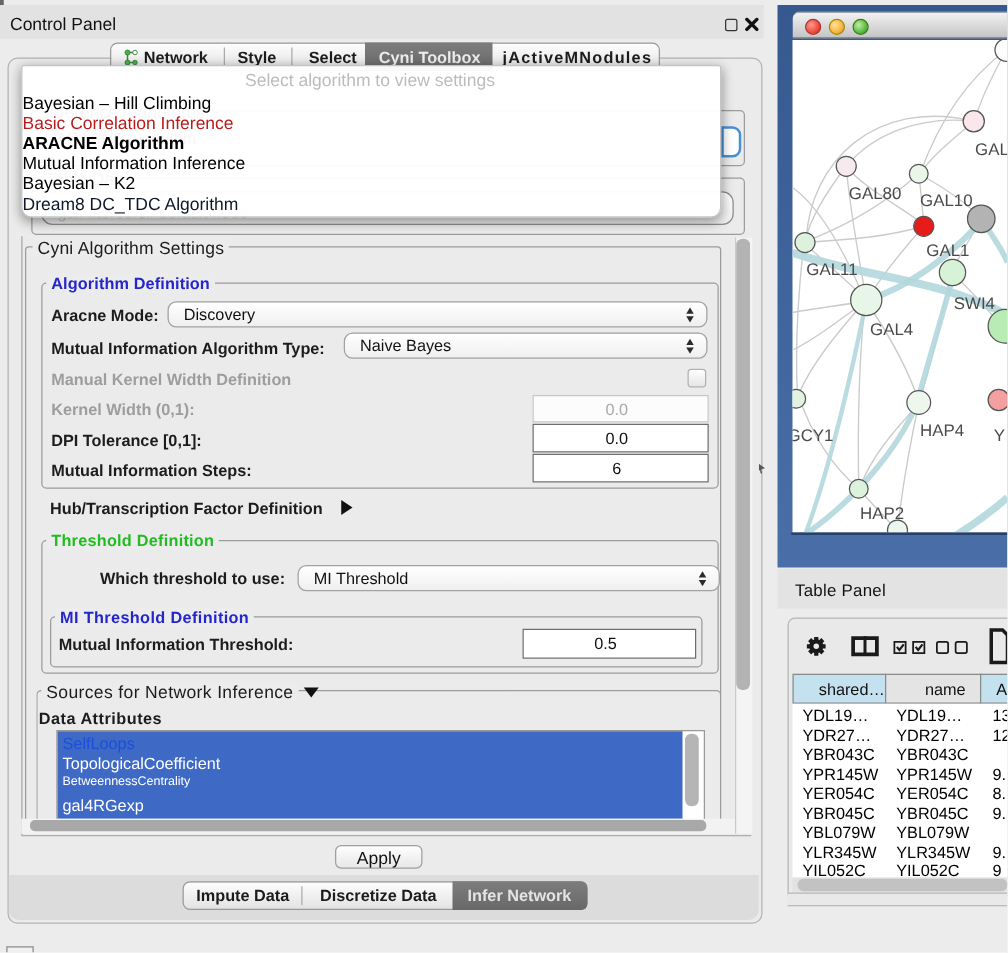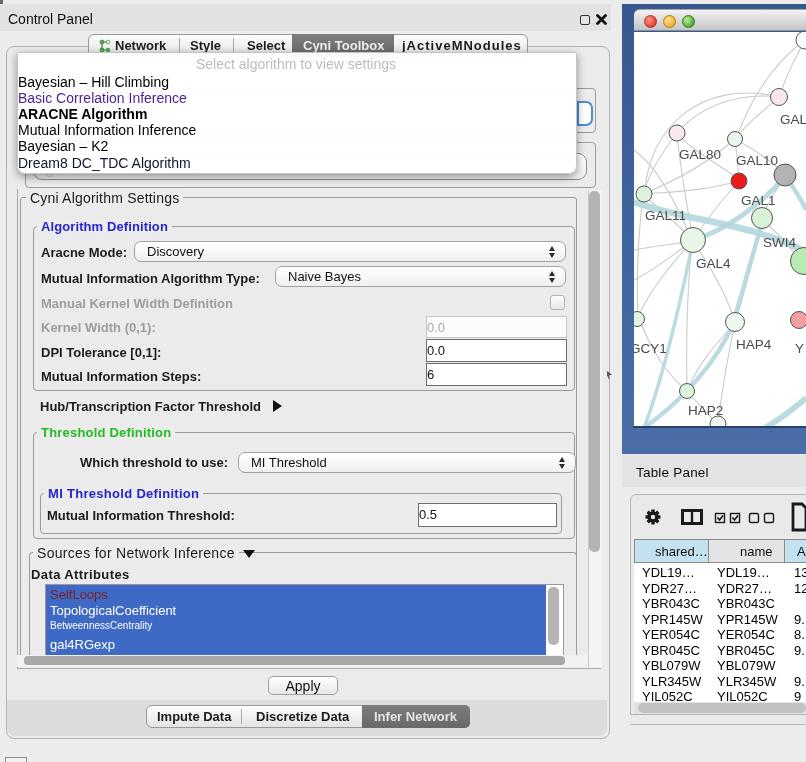--- a/index.html
+++ b/index.html
@@ -9,21 +9,21 @@
   .dis{color:#9d9d9d}
   .group{position:absolute;border:1px solid #9c9c9c;border-radius:4px}
   .gtitle{position:absolute;background:#ececec;padding:0 4px;font-size:13px;white-space:nowrap}
   .combo{position:absolute;border:1px solid #a2a2a2;border-radius:7px;
          background:linear-gradient(#ffffff,#efefef);box-sizing:border-box}
   .combo .ct{position:absolute;left:12px;top:2px;font-size:13px;color:#111;white-space:nowrap}
   .spin{position:absolute;right:9px;top:50%;width:7px;height:14px;margin-top:-7px}
   .spin:before,.spin:after{content:"";position:absolute;left:0;border-left:3.5px solid transparent;border-right:3.5px solid transparent}
   .spin:before{top:1px;border-bottom:5px solid #2b2b2b}
   .spin:after{bottom:1px;border-top:5px solid #2b2b2b}
-  .field{position:absolute;background:#fff;font-size:13px;color:#111;text-align:left;
+  .field{position:absolute;background:#fff;font-size:13px;color:#111;text-align:center;
          box-sizing:border-box;padding:3px 6px 0 0}
 </style></head>
 <body>
 <div id="root">
 
   <div class="abs" style="left:0;top:0;width:3px;height:5px;background:#666"></div>
 
   <div class="abs" style="left:0;top:4px;width:611px;height:27px;background:#e2e2e2"></div>
   <div class="abs" style="left:8px;top:11px;font-size:14px;color:#111">Control Panel</div>
   <div class="abs" style="left:580px;top:15px;width:8px;height:8px;border:1.5px solid #333;border-radius:2px"></div>
@@ -60,21 +60,21 @@
   <div class="group" style="left:25px;top:142px;width:569px;height:44px"></div>
   <div class="abs" style="left:33px;top:135px;font-size:14px;color:#333;background:#ebebeb;padding:0 3px">Table Data</div>
   <div class="combo" style="left:33px;top:153px;width:554px;height:27px;border-radius:9px;border-color:#8f8f8f">
      <span class="ct" style="color:#c9c9c9;top:8px">galFiltered.sif default node</span>
   </div>
 
   <div class="abs" style="left:17px;top:52px;width:558px;height:120px;background:rgba(255,255,255,0.96);
        border:1px solid #c4c4c4;border-radius:2px 2px 8px 8px;box-shadow:0 3px 9px rgba(0,0,0,0.4)"></div>
   <div class="abs" style="left:17px;top:56px;width:558px;text-align:center;font-size:14px;color:#bcbcbc">Select algorithm to view settings</div>
   <div class="abs" style="left:18px;top:74px;font-size:14px;color:#000">Bayesian – Hill Climbing</div>
-  <div class="abs" style="left:18px;top:90px;font-size:14px;color:#4c1d95">Basic Correlation Inference</div>
+  <div class="abs" style="left:18px;top:90px;font-size:14px;color:#b91c1c">Basic Correlation Inference</div>
   <div class="abs" style="left:18px;top:106px;font-size:14px;font-weight:bold;color:#000">ARACNE Algorithm</div>
   <div class="abs" style="left:18px;top:122px;font-size:14px;color:#000">Mutual Information Inference</div>
   <div class="abs" style="left:18px;top:138px;font-size:14px;color:#000">Bayesian – K2</div>
   <div class="abs" style="left:18px;top:155px;font-size:14px;color:#0f172a">Dream8 DC_TDC Algorithm</div>
 
   <div class="group" style="left:20px;top:197px;width:555px;height:464px;border-radius:3px"></div>
   <div class="gtitle" style="left:26px;top:190px;color:#1c1c1c;font-size:14px;letter-spacing:.2px">Cyni Algorithm Settings</div>
 
   <div class="group" style="left:33px;top:226px;width:540px;height:163px"></div>
   <div class="gtitle lbl" style="left:37px;top:219px;color:#2525cc;letter-spacing:.1px">Algorithm Definition</div>
@@ -93,21 +93,21 @@
   <div class="abs" style="left:550px;top:295px;width:13px;height:13px;border:1px solid #b2b2b2;
        border-radius:3px;background:linear-gradient(#fefefe,#e6e6e6)"></div>
 
   <div class="abs lbl dis" style="left:41px;top:320px">Kernel Width (0,1):</div>
   <div class="field" style="left:426px;top:316px;width:141px;height:22px;border:1px solid #c6c6c6;color:#a9a9a9;background:#fcfcfc">0.0</div>
   <div class="abs lbl" style="left:41px;top:345px">DPI Tolerance [0,1]:</div>
   <div class="field" style="left:426px;top:339px;width:141px;height:23px;border:1px solid #6e6e6e">0.0</div>
   <div class="abs lbl" style="left:41px;top:369px">Mutual Information Steps:</div>
   <div class="field" style="left:426px;top:363px;width:141px;height:23px;border:1px solid #6e6e6e">6</div>
 
-  <div class="abs lbl" style="left:40px;top:399px">Hub/Transcription Factor Threshold</div>
+  <div class="abs lbl" style="left:40px;top:399px">Hub/Transcription Factor Definition</div>
   <div class="abs" style="left:273px;top:400px;width:0;height:0;border-top:6px solid transparent;
        border-bottom:6px solid transparent;border-left:9px solid #111"></div>
 
   <div class="group" style="left:33px;top:432px;width:540px;height:105px"></div>
   <div class="gtitle lbl" style="left:37px;top:425px;color:#22bb22;letter-spacing:.2px">Threshold Definition</div>
   <div class="abs lbl" style="left:80px;top:455px">Which threshold to use:</div>
   <div class="combo" style="left:238px;top:452px;width:338px;height:21px">
      <span class="ct">MI Threshold</span>
       <span class="spin"></span>
   </div>
@@ -117,21 +117,21 @@
   <div class="field" style="left:418px;top:503px;width:139px;height:24px;border:1px solid #6e6e6e">0.5</div>
 
   <div class="group" style="left:29px;top:552px;width:546px;height:108px;border-bottom:none;border-radius:4px 4px 0 0"></div>
   <div class="gtitle" style="left:33px;top:545px;color:#1c1c1c;font-size:14px;letter-spacing:.3px">Sources for Network Inference</div>
   <div class="abs" style="left:243px;top:550px;width:0;height:0;border-left:6.5px solid transparent;
        border-right:6.5px solid transparent;border-top:8px solid #111"></div>
   <div class="abs lbl" style="left:31px;top:567px;letter-spacing:.4px">Data Attributes</div>
 
   <div class="abs" style="left:45px;top:584px;width:517px;height:71px;background:#fff;border:1px solid #999"></div>
   <div class="abs" style="left:46px;top:585px;width:500px;height:70px;background:#3e6ac6"></div>
-  <div class="abs" style="left:50px;top:587px;font-size:13px;color:#7f1d1d">SelfLoops</div>
+  <div class="abs" style="left:50px;top:587px;font-size:13px;color:#1d4ed8">SelfLoops</div>
   <div class="abs" style="left:50px;top:603px;font-size:13px;color:#fff">TopologicalCoefficient</div>
   <div class="abs" style="left:50px;top:620px;font-size:10px;color:#fff">BetweennessCentrality</div>
   <div class="abs" style="left:50px;top:637px;font-size:13px;color:#fff">gal4RGexp</div>
   <div class="abs" style="left:548px;top:587px;width:11px;height:58px;background:#b5b5b5;border-radius:5px"></div>
 
   <div class="abs" style="left:17px;top:189px;width:1px;height:479px;background:#a8a8a8"></div>
   <div class="abs" style="left:588px;top:190px;width:13px;height:477px;background:#f4f4f4;border-left:1px solid #c9c9c9"></div>
   <div class="abs" style="left:589px;top:191px;width:11px;height:361px;background:#b3b3b3;border-radius:5px"></div>
   <div class="abs" style="left:17px;top:655px;width:571px;height:12px;background:#f2f2f2"></div>
   <div class="abs" style="left:24px;top:656px;width:541px;height:9px;background:#a8a8a8;border-radius:4px"></div>

